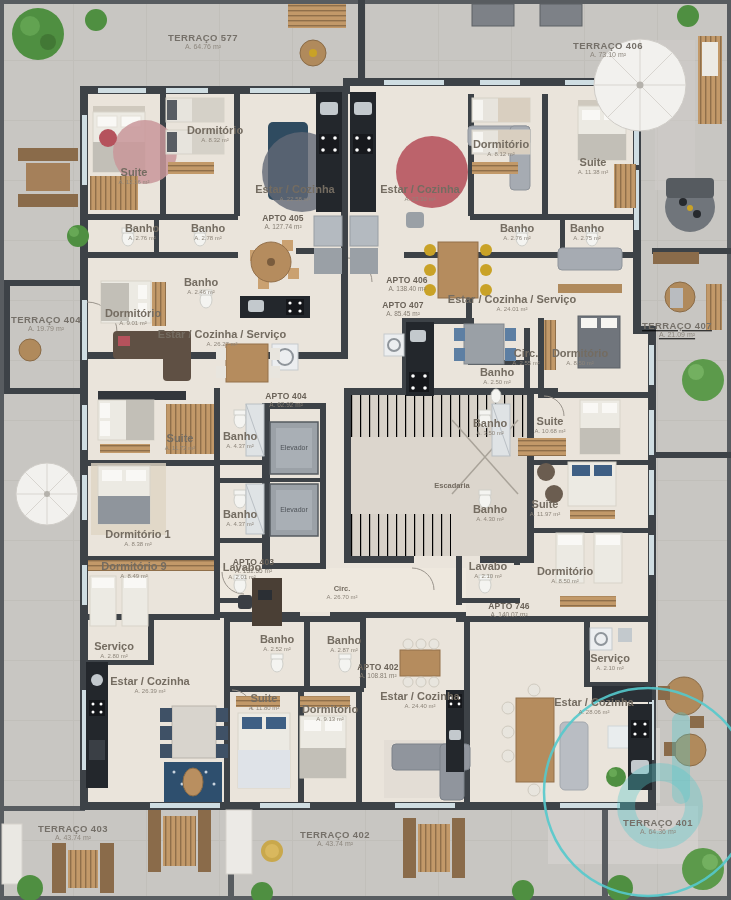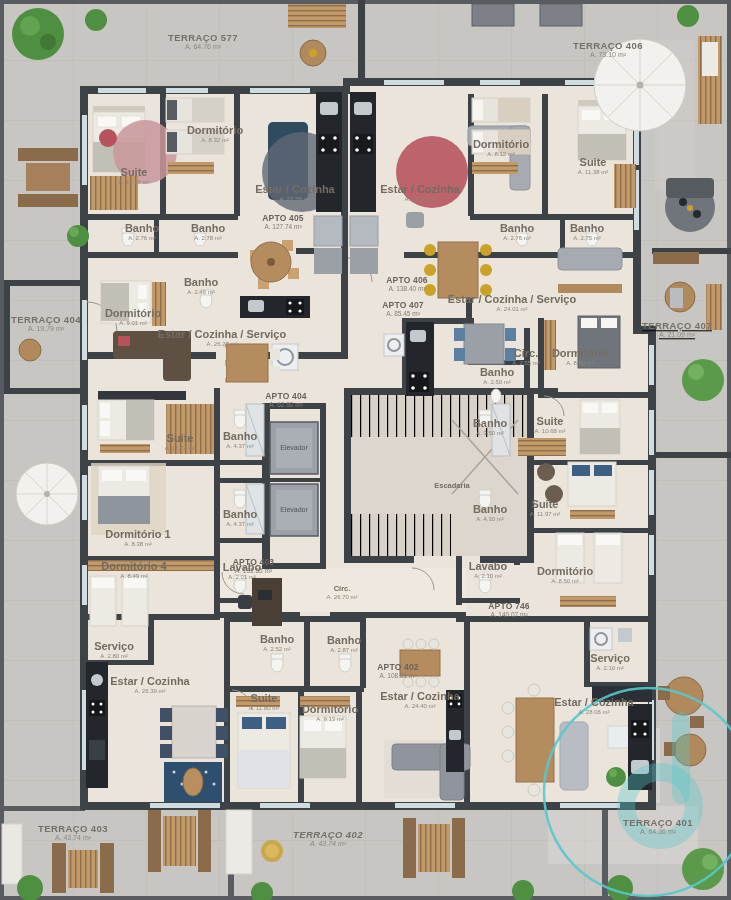--- a/index.html
+++ b/index.html
@@ -635,21 +635,21 @@
         <div class="a">A. 19.79 m²</div>
       </div>
       <div class="lbl t-lbl" style="left: 677px; top: 330px; text-decoration: underline;">
         <div class="t">TERRAÇO 407</div>
         <div class="a">A. 21.09 m²</div>
       </div>
       <div class="lbl t-lbl" style="left: 73px; top: 833px;">
         <div class="t">TERRAÇO 403</div>
         <div class="a">A. 43.74 m²</div>
       </div>
-      <div class="lbl t-lbl" style="left: 328px; top: 839px; font-style: italic;">
+      <div class="lbl t-lbl" style="left: 335px; top: 839px;">
         <div class="t">TERRAÇO 402</div>
         <div class="a">A. 43.74 m²</div>
       </div>
       <div class="lbl t-lbl" style="left: 658px; top: 827px;">
         <div class="t">TERRAÇO 401</div>
         <div class="a">A. 64.36 m²</div>
       </div>
       <div class="lbl a-lbl" style="left: 283px; top: 222px;">
         <div class="t">APTO 405</div>
         <div class="a">A. 127.74 m²</div>
@@ -663,21 +663,21 @@
         <div class="a">A. 85.45 m²</div>
       </div>
       <div class="lbl a-lbl" style="left: 286px; top: 400px; text-align: center;">
         <div class="t">APTO 404</div>
         <div class="a">A. 62.92 m²</div>
       </div>
       <div class="lbl a-lbl" style="left: 236px; top: 566px; padding-left: 35px;">
         <div class="t">APTO 403</div>
         <div class="a">A. 131.55 m²</div>
       </div>
-      <div class="lbl a-lbl" style="left: 398px; top: 671px;">
+      <div class="lbl a-lbl" style="left: 378px; top: 671px;">
         <div class="t">APTO 402</div>
         <div class="a">A. 108.81 m²</div>
       </div>
       <div class="lbl a-lbl" style="left: 509px; top: 610px;">
         <div class="t">APTO 746</div>
         <div class="a">A. 140.07 m²</div>
       </div>
       <div class="lbl r-lbl" style="left: 134px; top: 176px;">
         <div class="t">Suite</div>
         <div class="a">A. 12.16 m²</div>
@@ -756,21 +756,21 @@
       </div>
       <div class="lbl r-lbl" style="left: 240px; top: 518px;">
         <div class="t">Banho</div>
         <div class="a">A. 4.37 m²</div>
       </div>
       <div class="lbl r-lbl" style="left: 138px; top: 538px;">
         <div class="t">Dormitório 1</div>
         <div class="a">A. 8.38 m²</div>
       </div>
       <div class="lbl r-lbl" style="left: 134px; top: 570px;">
-        <div class="t">Dormitório 4</div>
+        <div class="t">Dormitório 9</div>
         <div class="a">A. 8.49 m²</div>
       </div>
       <div class="lbl r-lbl" style="left: 242px; top: 571px;">
         <div class="t">Lavabo</div>
         <div class="a">A. 2.01 m²</div>
       </div>
       <div class="lbl r-lbl" style="left: 114px; top: 650px;">
         <div class="t">Serviço</div>
         <div class="a">A. 2.80 m²</div>
       </div>

